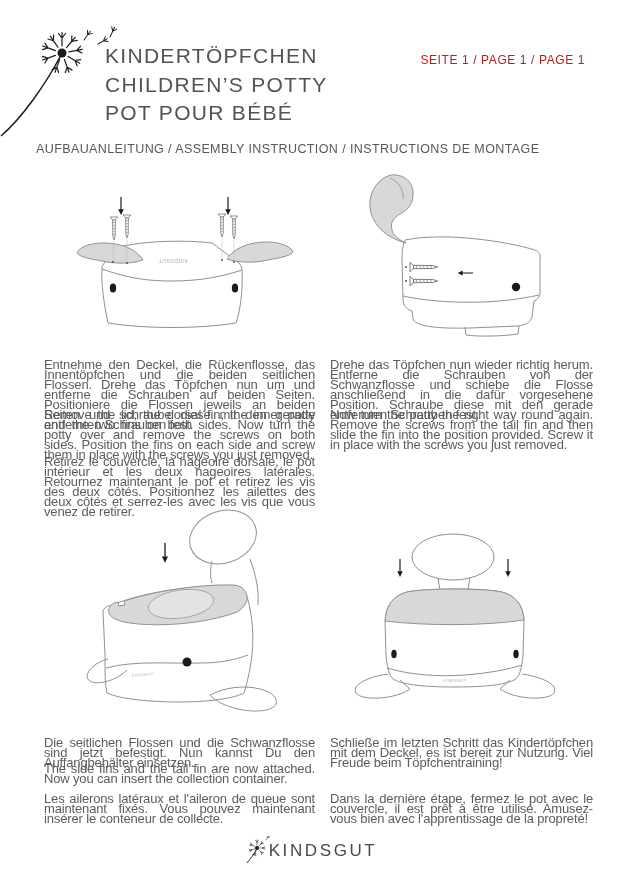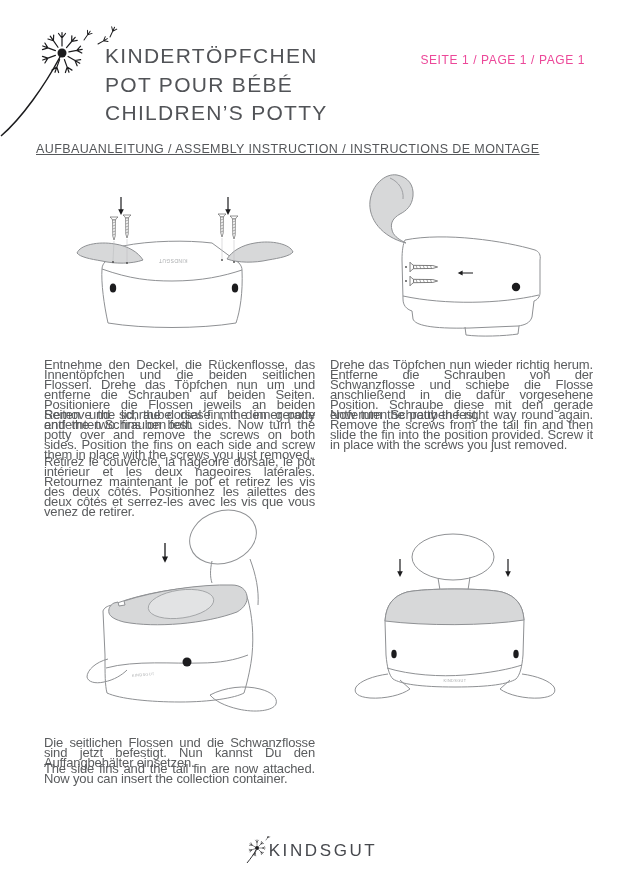--- a/index.html
+++ b/index.html
@@ -9,25 +9,25 @@
   }
   
   .logo{position:absolute;left:0;top:22px;}
   .title-block{
     position:absolute;left:105px;top:42px;
     font-size:21px;line-height:28.5px;letter-spacing:1.3px;
     color:#515357;font-weight:400;
   }
   .page-indicator{
     position:absolute;right:36px;top:53px;
-    font-size:12px;letter-spacing:0.6px;color:#ec4899;
+    font-size:12px;letter-spacing:0.6px;color:#b91c1c;
   }
   .section-title{
     position:absolute;left:36px;top:142px;
-    font-size:12.5px;letter-spacing:0.4px;color:#55575a;text-decoration:underline;
+    font-size:12.5px;letter-spacing:0.4px;color:#55575a;
   }
   
   .panel{position:absolute;}
   .p1{left:60px;top:175px;}
   .p2{left:330px;top:165px;}
   .p3{left:60px;top:505px;}
   .p4{left:330px;top:505px;}
   
   .txt{
     position:absolute;margin:8px;
@@ -86,22 +86,22 @@
       <use href="#seed" transform="translate(62,31) rotate(290) translate(0,-7)"></use>
       <use href="#seed" transform="translate(62,31) rotate(325) translate(0,-7)"></use>
       <use href="#seed" transform="translate(84,18) rotate(35) scale(0.8)"></use>
       <use href="#seed" transform="translate(98,22) rotate(60) scale(0.8)"></use>
       <use href="#seed" transform="translate(110,15) rotate(25) scale(0.8)"></use>
     </g>
   </svg>
 
   <div class="title-block">
     <div>KINDERTÖPFCHEN</div>
+    <div>CHILDREN’S POTTY</div>
     <div>POT POUR BÉBÉ</div>
-    <div>CHILDREN’S POTTY</div>
   </div>
 
   <div class="page-indicator">SEITE 1 / PAGE 1 / PAGE 1</div>
 
   <div class="section-title">AUFBAUANLEITUNG / ASSEMBLY INSTRUCTION / INSTRUCTIONS DE MONTAGE</div>
 
   <svg class="panel p1" width="250" height="175" viewBox="0 0 250 175">
     <path class="illu-stroke" d="M63,71 C 90,65.5 127,65 152,68 L 179,88 C 181.5,91 182,93 182,95 C 183,118 180,136 176,148 C 140,154 84,154 48,148 C 44,130 41,108 42,94 C 42,91 43.5,88.5 45,87 Z"></path>
     <path class="illu-stroke" d="M42,94 C 70,104 90,106 112,106 C 142,106 164,101 182,95"></path>
     <path class="illu-fill" d="M17,78 C 20,70 38,66 55,69 C 68,71 78,77 83,85 C 72,89 55,89 42,86 C 30,84 20,82 17,78 Z"></path>
@@ -170,20 +170,23 @@
   </svg>
 
   <p class="txt colL r1de">Entnehme den Deckel, die Rückenflosse, das Innentöpfchen und die beiden seitlichen Flossen. Drehe das Töpfchen nun um und entferne die Schrauben auf beiden Seiten. Positioniere die Flossen jeweils an beiden Seiten und schraube diese mit den gerade entfernten Schrauben fest.</p>
   <p class="txt colL r1en">Remove the lid, the dorsal fin, the inner potty and the two fins on both sides. Now turn the potty over and remove the screws on both sides. Position the fins on each side and screw them in place with the screws you just removed.</p>
   <p class="txt colL r1fr">Retirez le couvercle, la nageoire dorsale, le pot intérieur et les deux nageoires latérales. Retournez maintenant le pot et retirez les vis des deux côtés. Positionnez les ailettes des deux côtés et serrez-les avec les vis que vous venez de retirer.</p>
   <p class="txt colR r1de">Drehe das Töpfchen nun wieder richtig herum. Entferne die Schrauben von der Schwanzflosse und schiebe die Flosse anschließend in die dafür vorgesehene Position. Schraube diese mit den gerade entfernten Schrauben fest.</p>
   <p class="txt colR r1en">Now turn the potty the right way round again. Remove the screws from the tail fin and then slide the fin into the position provided. Screw it in place with the screws you just removed.</p>
 
   <p class="txt colL r2de">Die seitlichen Flossen und die Schwanzflosse sind jetzt befestigt. Nun kannst Du den Auffangbehälter einsetzen.</p>
   <p class="txt colL r2en">The side fins and the tail fin are now attached. Now you can insert the collection container.</p>
+  <p class="txt colL r2fr">Les ailerons latéraux et l'aileron de queue sont maintenant fixés. Vous pouvez maintenant insérer le conteneur de collecte.</p>
+  <p class="txt colR r2de">Schließe im letzten Schritt das Kindertöpfchen mit dem Deckel, es ist bereit zur Nutzung. Viel Freude beim Töpfchentraining!</p>
+  <p class="txt colR r2fr">Dans la dernière étape, fermez le pot avec le couvercle, il est prêt à être utilisé. Amusez-vous bien avec l'apprentissage de la propreté!</p>
 
   <div class="footer-logo">
     <svg width="28" height="30" viewBox="0 0 28 30">
       <path d="M3,27 C 7,22 10,18 12,14" stroke="#1c1c1e" stroke-width="0.9" fill="none"></path>
       <circle cx="13" cy="12" r="2" fill="#1c1c1e"></circle>
       <use href="#seed" transform="translate(13,12) rotate(0) scale(0.42) translate(0,-6)"></use>
       <use href="#seed" transform="translate(13,12) rotate(45) scale(0.42) translate(0,-6)"></use>
       <use href="#seed" transform="translate(13,12) rotate(90) scale(0.42) translate(0,-6)"></use>
       <use href="#seed" transform="translate(13,12) rotate(135) scale(0.42) translate(0,-6)"></use>
       <use href="#seed" transform="translate(13,12) rotate(200) scale(0.42) translate(0,-6)"></use>

